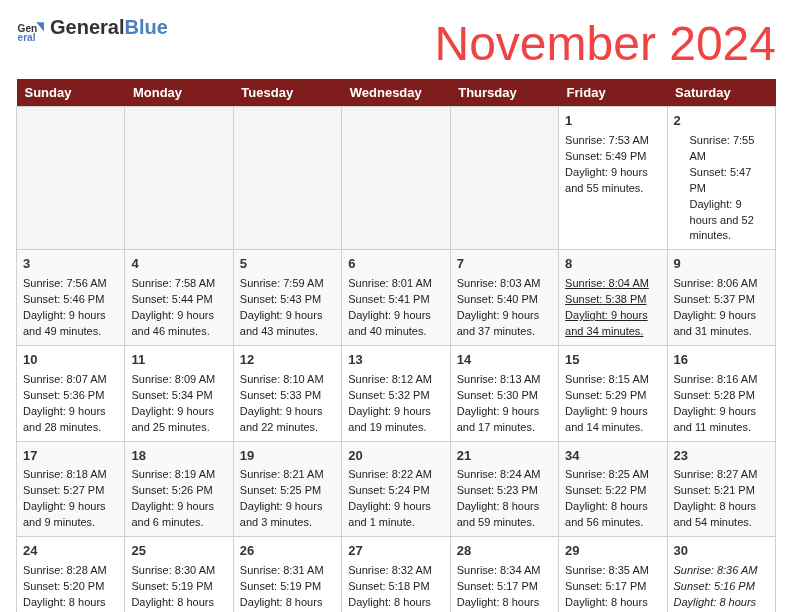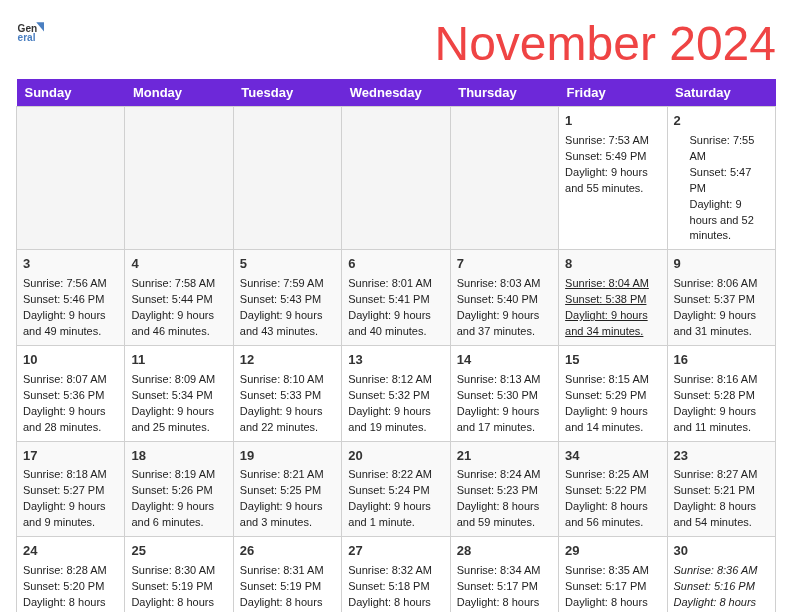--- a/index.html
+++ b/index.html
@@ -27,21 +27,21 @@
     }
     .title-block { text-align: right; }
     .month-title { font-size: 48px; font-weight: 300; color: #ef4444; }
     .location-title { font-size: 16px; color: #555; }
     table {
       width: 100%;
       border-collapse: collapse;
       table-layout: fixed;
     }
     th {
-      background-color: #6d28d9;
+      background-color: #7f1d1d;
       color: white;
       text-align: left;
       padding: 6px 8px;
       font-size: 13px;
       font-weight: bold;
     }
     td {
       border: 1px solid #d0d0d0;
       vertical-align: top;
       padding: 5px 6px;
@@ -69,20 +69,26 @@
 </head>
 <body>
 
 <div class="header">
   <div class="logo">
     <svg class="logo-icon" viewBox="0 0 36 36" xmlns="http://www.w3.org/2000/svg">
       <text x="2" y="20" font-size="13" font-weight="bold" fill="#333">Gen</text>
       <text x="2" y="32" font-size="13" font-weight="bold" fill="#4a7fc1">eral</text>
       <polygon points="26,8 36,8 36,20" fill="#4a7fc1"></polygon>
     </svg>
+    <div>
+      <div style="display:flex; align-items:baseline; gap:0px;">
+        <span style="font-size:20px;font-weight:bold;color:#333;">General</span>
+          <span style="font-size:20px;font-weight:bold;color:#4a7fc1;">Blue</span>
+      </div>
+    </div>
   </div>
   <div class="title-block">
     <div class="month-title">November 2024</div>
   </div>
 </div>
 
 <table>
   <thead>
     <tr>
     <th>Sunday</th>

